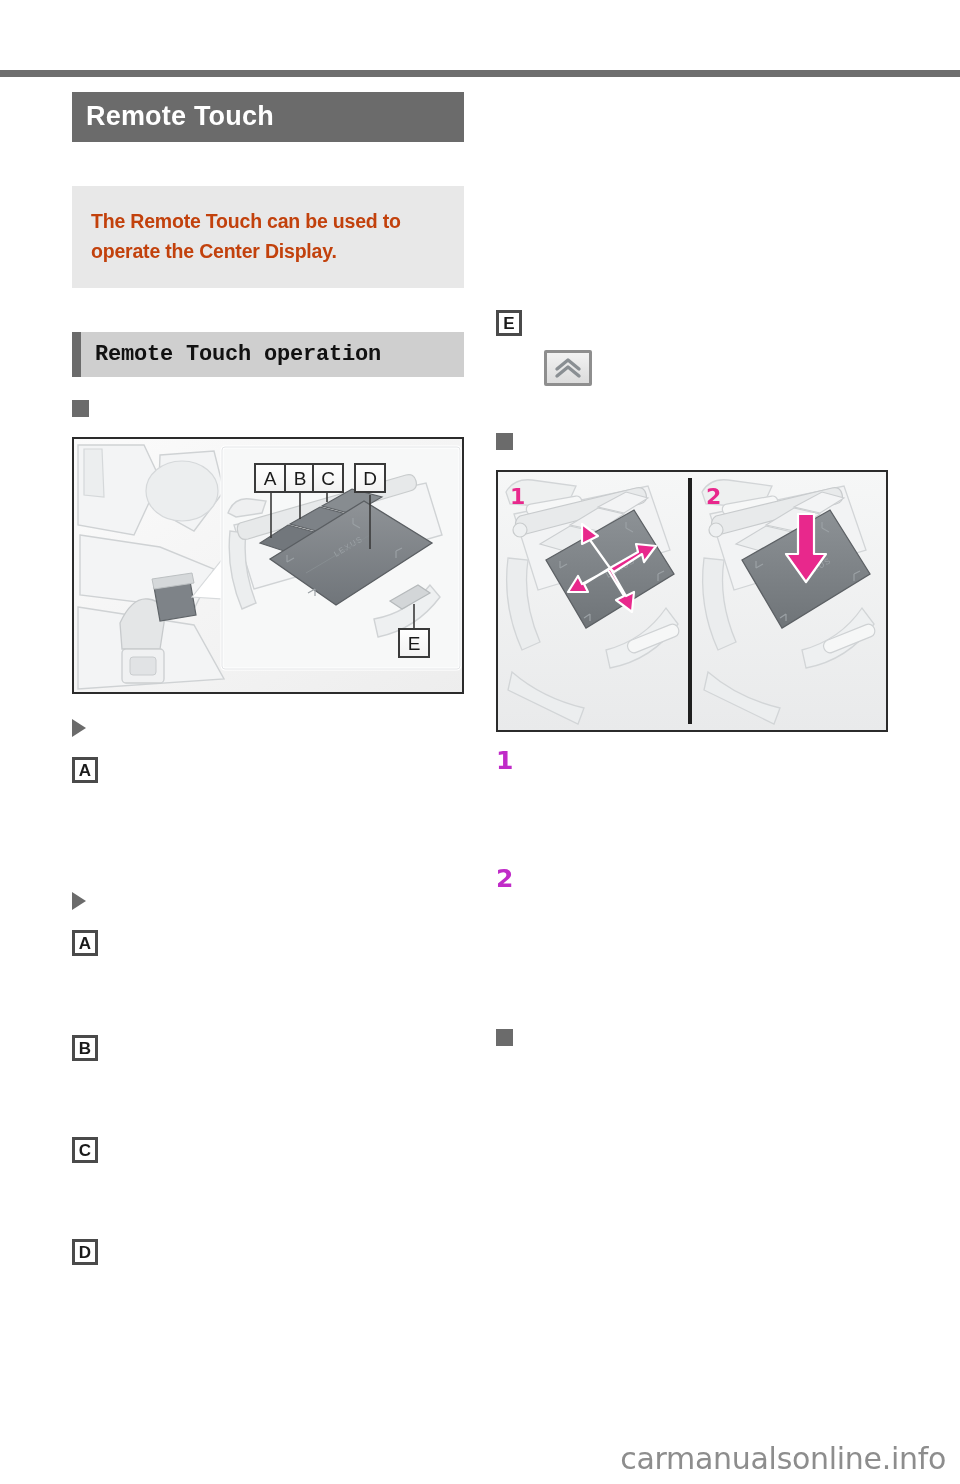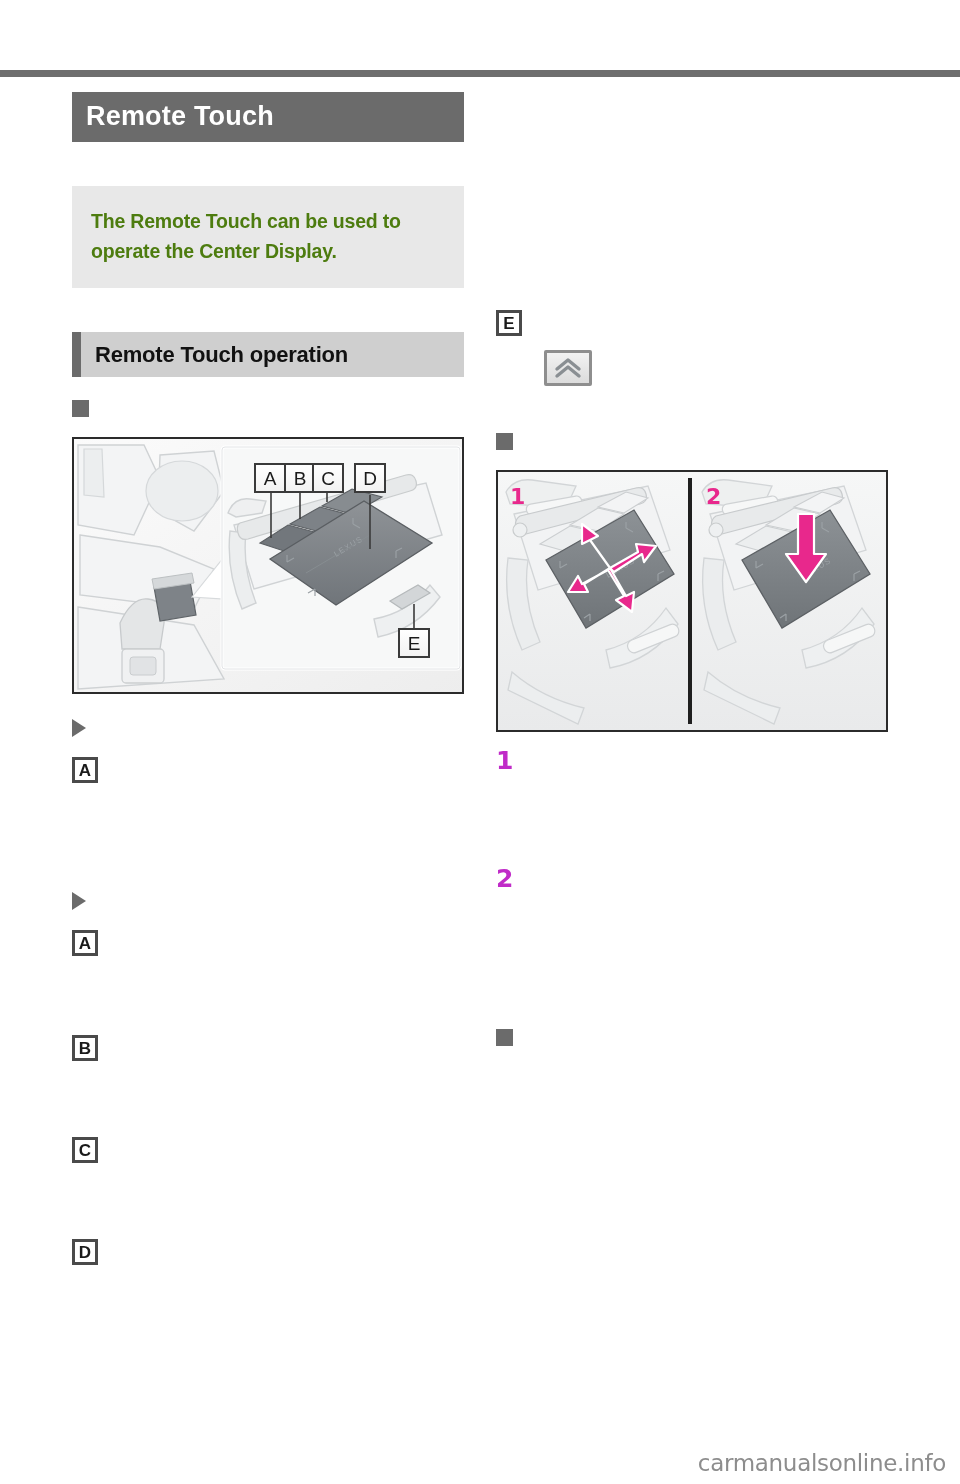--- a/index.html
+++ b/index.html
@@ -72,21 +72,21 @@
   
   .intro-box {
     margin-top: 44px;
     background: #e8e8e8;
     padding: 20px 19px 22px 19px;
     width: 392px;
   }
   .intro-p {
     font-size: 19.5px;
     line-height: 30px;
-    color: #4d7c0f;
+    color: #c2410c;
     font-weight: bold;
     letter-spacing: -0.2px;
   }
   .intro-p + .intro-p { margin-top: 24px; }
 
   
   .subsec {
     margin-top: 44px;
     display: flex;
     align-items: stretch;
@@ -97,20 +97,21 @@
     width: 9px;
     background: #6b6b6b;
     flex: 0 0 9px;
   }
   .subsec-body {
     flex: 1;
     background: #cfcfcf;
     display: flex;
     align-items: center;
     padding-left: 14px;
+    font-family: Liberation Mono, monospace;
   }
   .subsec-label {
     font-size: 22px;
     font-weight: bold;
     color: #111111;
     letter-spacing: -0.2px;
   }
 
   
   .sq-head {
@@ -239,21 +240,21 @@
     overflow: hidden;
   }
   .fig-console { height: 257px; }
   .fig-gestures { height: 262px; }
 
   
   .watermark {
     position: absolute;
     right: 14px;
     bottom: 8px;
-    font-size: 23px;
+    font-size: 30px;
     color: #8d8d8d;
     letter-spacing: -0.3px;
     font-family: "DejaVu Sans", sans-serif;
   }
 
   .blank-line { display: block; height: 24px; }
 </style>
 </head>
 <body>
 

